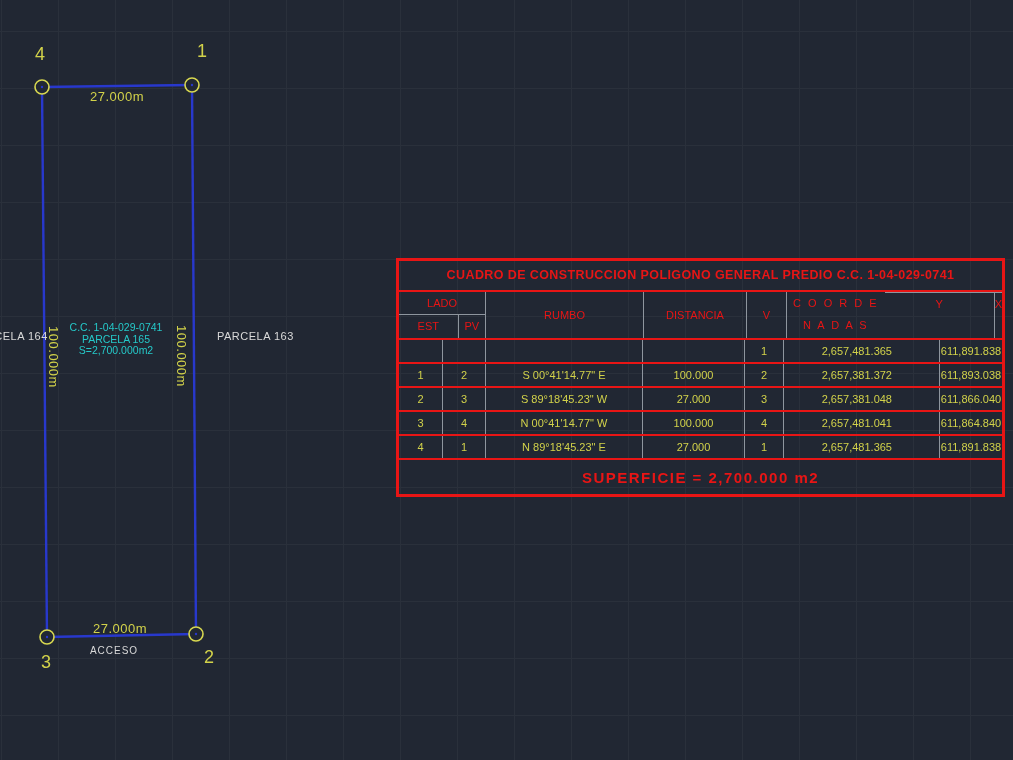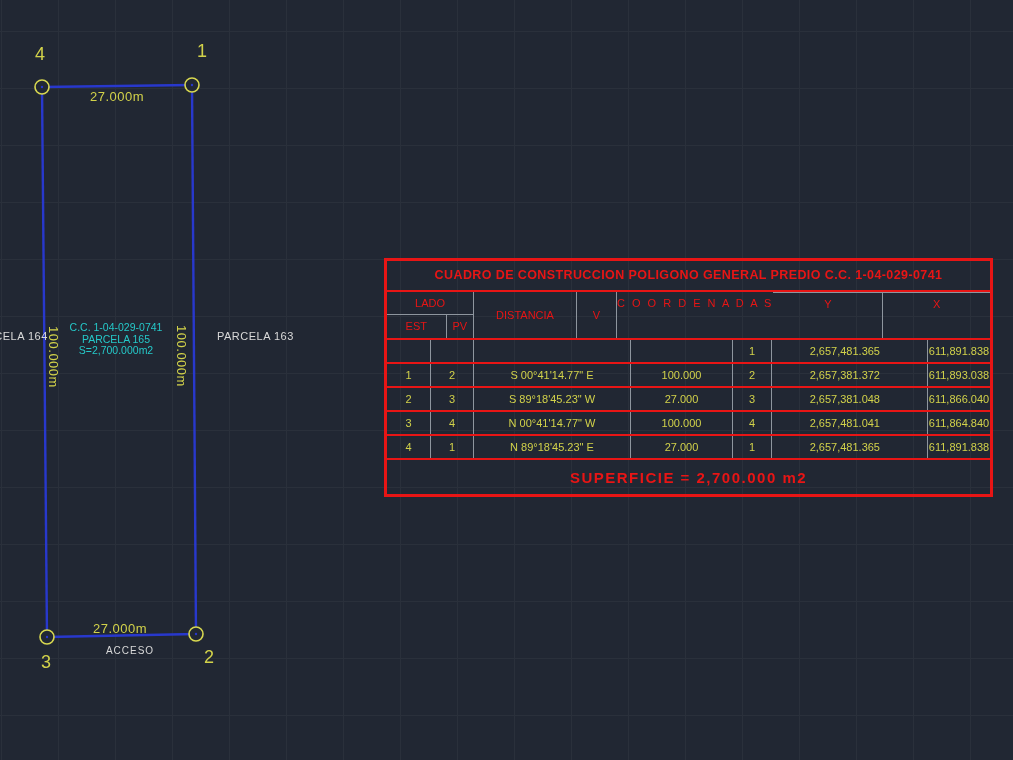--- a/index.html
+++ b/index.html
@@ -21,21 +21,21 @@
   .label{position:absolute;white-space:nowrap;transform:translate(-50%,-50%);}
   .vtx{color:var(--yellow);font-size:18px;}
   .dim{color:var(--yellow);font-size:13px;letter-spacing:0.5px;}
   .dim.rot{transform:translate(-50%,-50%) rotate(90deg);}
   .acceso{color:var(--white);font-size:10px;letter-spacing:1px;}
   .parcel{position:absolute;color:var(--white);font-size:11px;letter-spacing:0.5px;white-space:nowrap;}
   .center-block{position:absolute;left:116px;top:322px;transform:translateX(-50%);
     color:var(--cyan);font-size:10.5px;line-height:11.5px;text-align:center;white-space:nowrap;}
   
   .ctable{
-    position:absolute;left:384px;top:258px;width:609px;height:239px;
+    position:absolute;left:396px;top:258px;width:609px;height:239px;
     box-sizing:border-box;border:3px solid var(--red);
     display:flex;flex-direction:column;color:var(--yellow);font-size:11px;
   }
   .ttitle{height:29px;line-height:29px;border-bottom:2px solid var(--red);
     text-align:center;color:var(--red);font-weight:bold;font-size:12.5px;letter-spacing:0.4px;}
   .thead{height:46px;border-bottom:2px solid var(--red);display:flex;
     color:var(--red);font-weight:normal;font-size:11px;}
   .col-lado{width:86px;display:flex;flex-direction:column;}
   .lado-top{height:22px;line-height:22px;text-align:center;}
   .lado-bottom{flex:1;display:flex;border-top:1px solid var(--gray);}
@@ -89,21 +89,21 @@
   <div class="label vtx" style="left:40px;top:54px;">4</div>
   <div class="label vtx" style="left:202px;top:51px;">1</div>
   <div class="label vtx" style="left:209px;top:657px;">2</div>
   <div class="label vtx" style="left:46px;top:662px;">3</div>
 
   <div class="label dim" style="left:117px;top:96px;">27.000m</div>
   <div class="label dim" style="left:120px;top:628px;">27.000m</div>
   <div class="label dim rot" style="left:53px;top:357px;">100.000m</div>
   <div class="label dim rot" style="left:181px;top:356px;">100.000m</div>
 
-  <div class="label acceso" style="left:130px;top:650px;">ACCESO</div>
+  <div class="label acceso" style="left:114px;top:650px;">ACCESO</div>
 
   <div class="center-block">
     <div>C.C. 1-04-029-0741</div>
     <div>PARCELA 165</div>
     <div>S=2,700.000m2</div>
   </div>
 
   <div class="parcel" style="left:-29px;top:330px;">PARCELA 164</div>
   <div class="parcel" style="left:217px;top:330px;">PARCELA 163</div>
 
@@ -111,20 +111,21 @@
     <div class="ttitle">CUADRO DE CONSTRUCCION POLIGONO GENERAL PREDIO C.C. 1-04-029-0741</div>
 
     <div class="thead">
       <div class="col-lado">
         <div class="lado-top">LADO</div>
         <div class="lado-bottom">
           <div>EST</div>
           <div>PV</div>
         </div>
       </div>
+      <div class="hcol w-rumbo">RUMBO</div>
       <div class="hcol w-dist">DISTANCIA</div>
       <div class="hcol w-v">V</div>
       <div class="col-coords">
         <div class="coords-top">C O O R D E N A D A S</div>
         <div class="coords-bottom">
           <div class="ycol">Y</div>
           <div class="xcol">X</div>
         </div>
       </div>
     </div>

